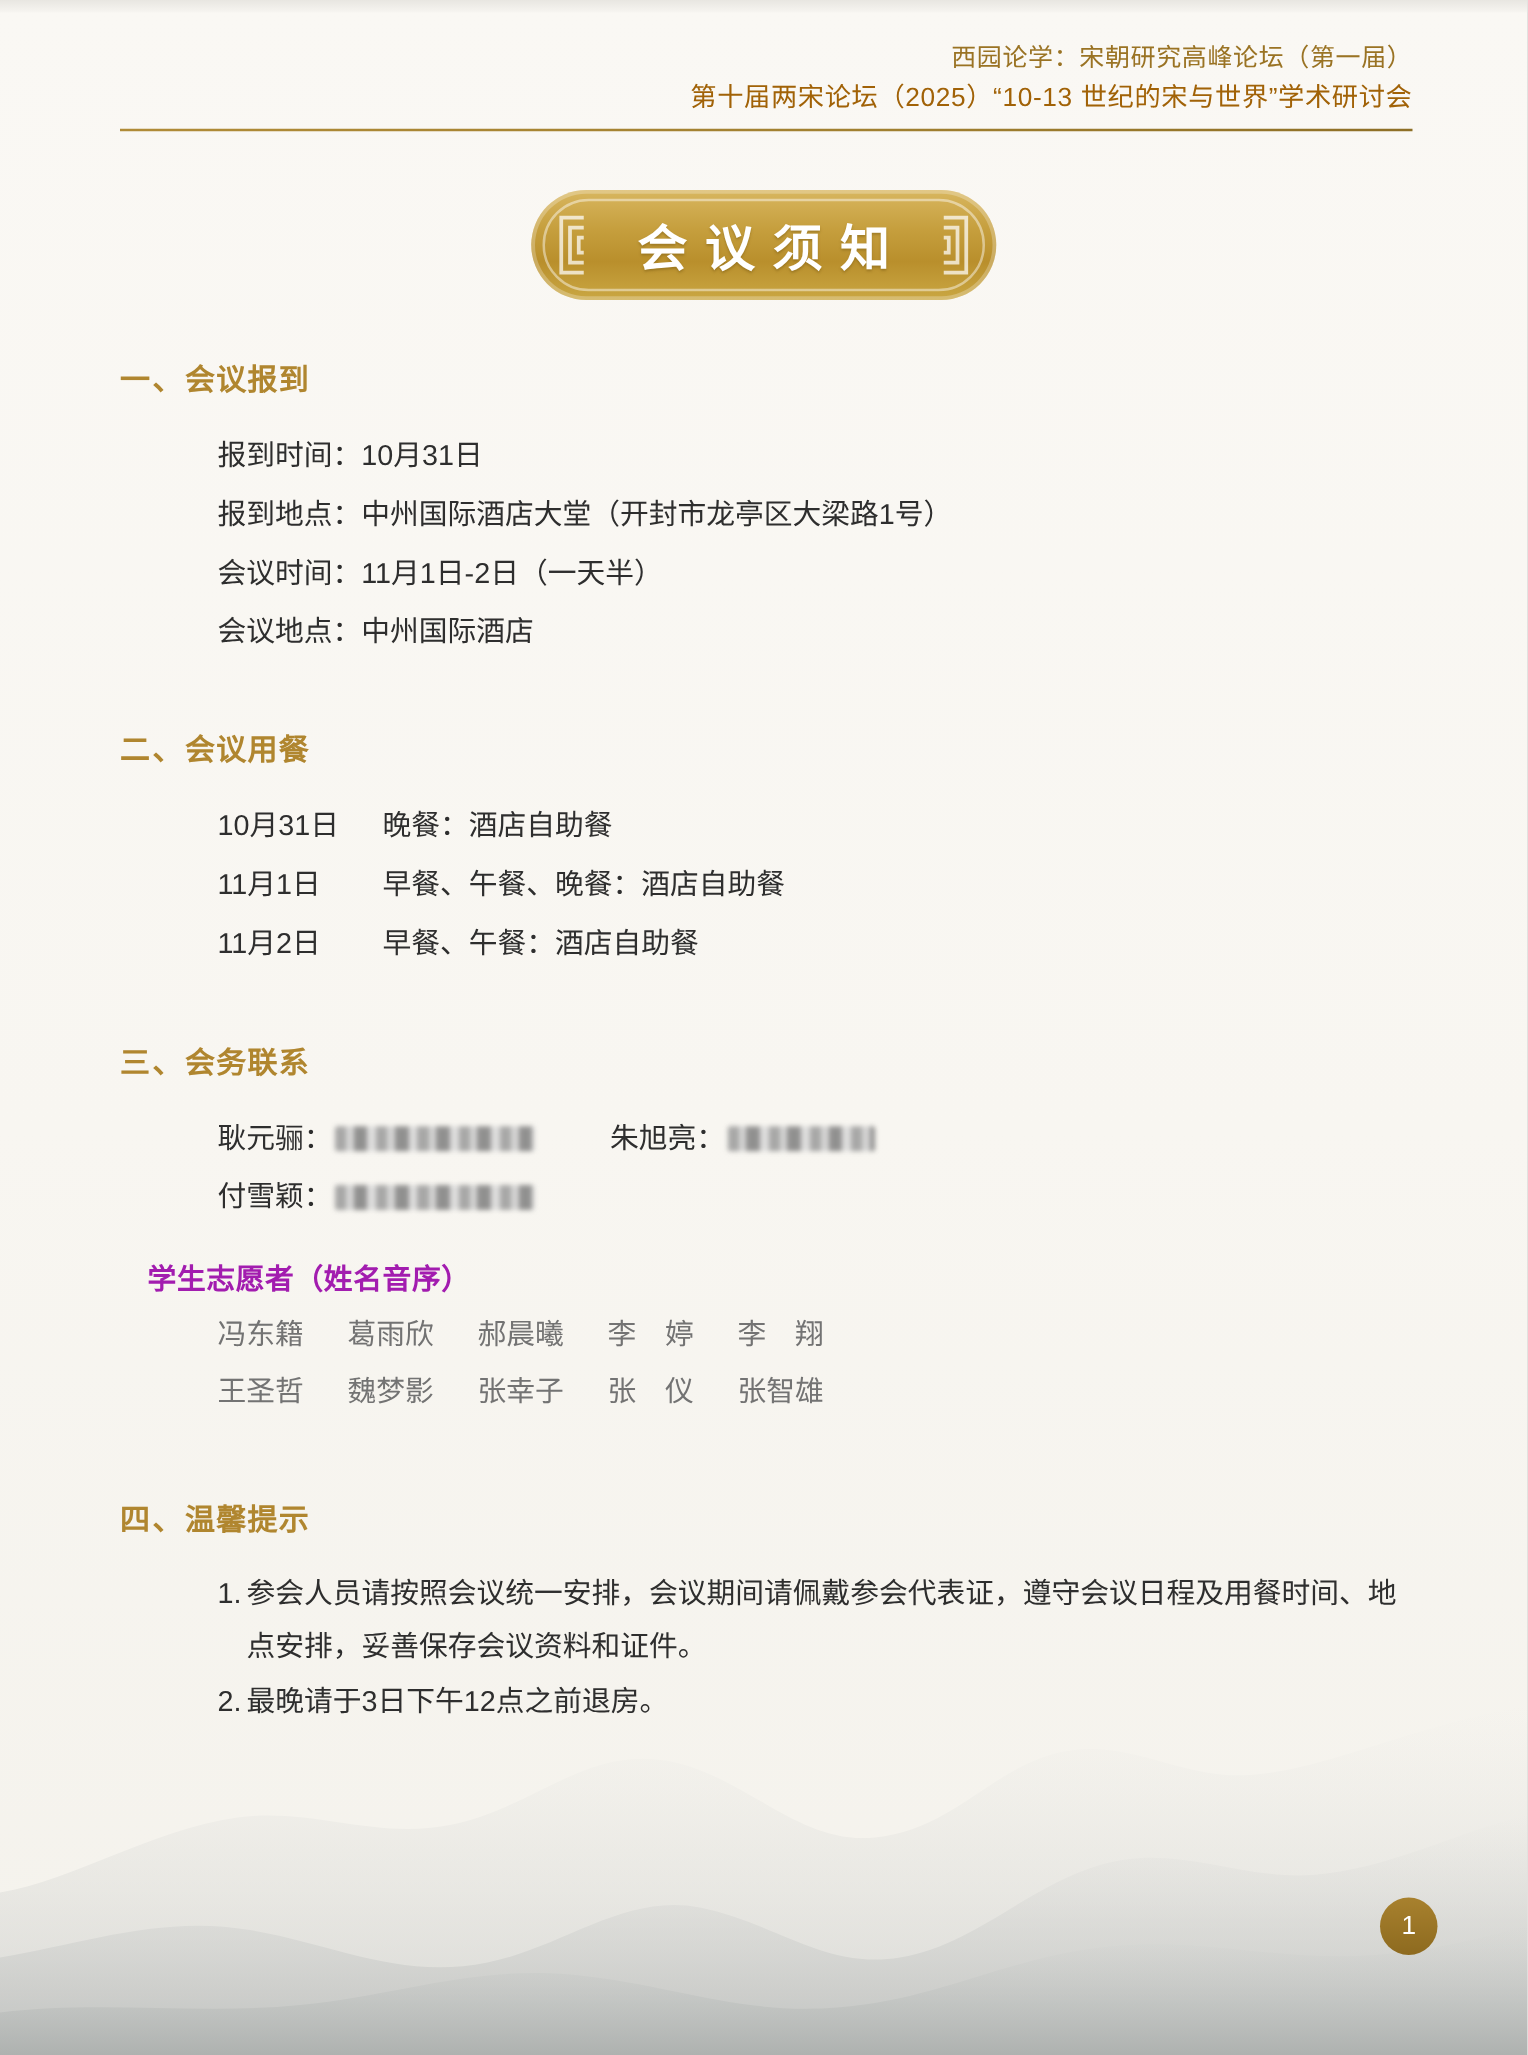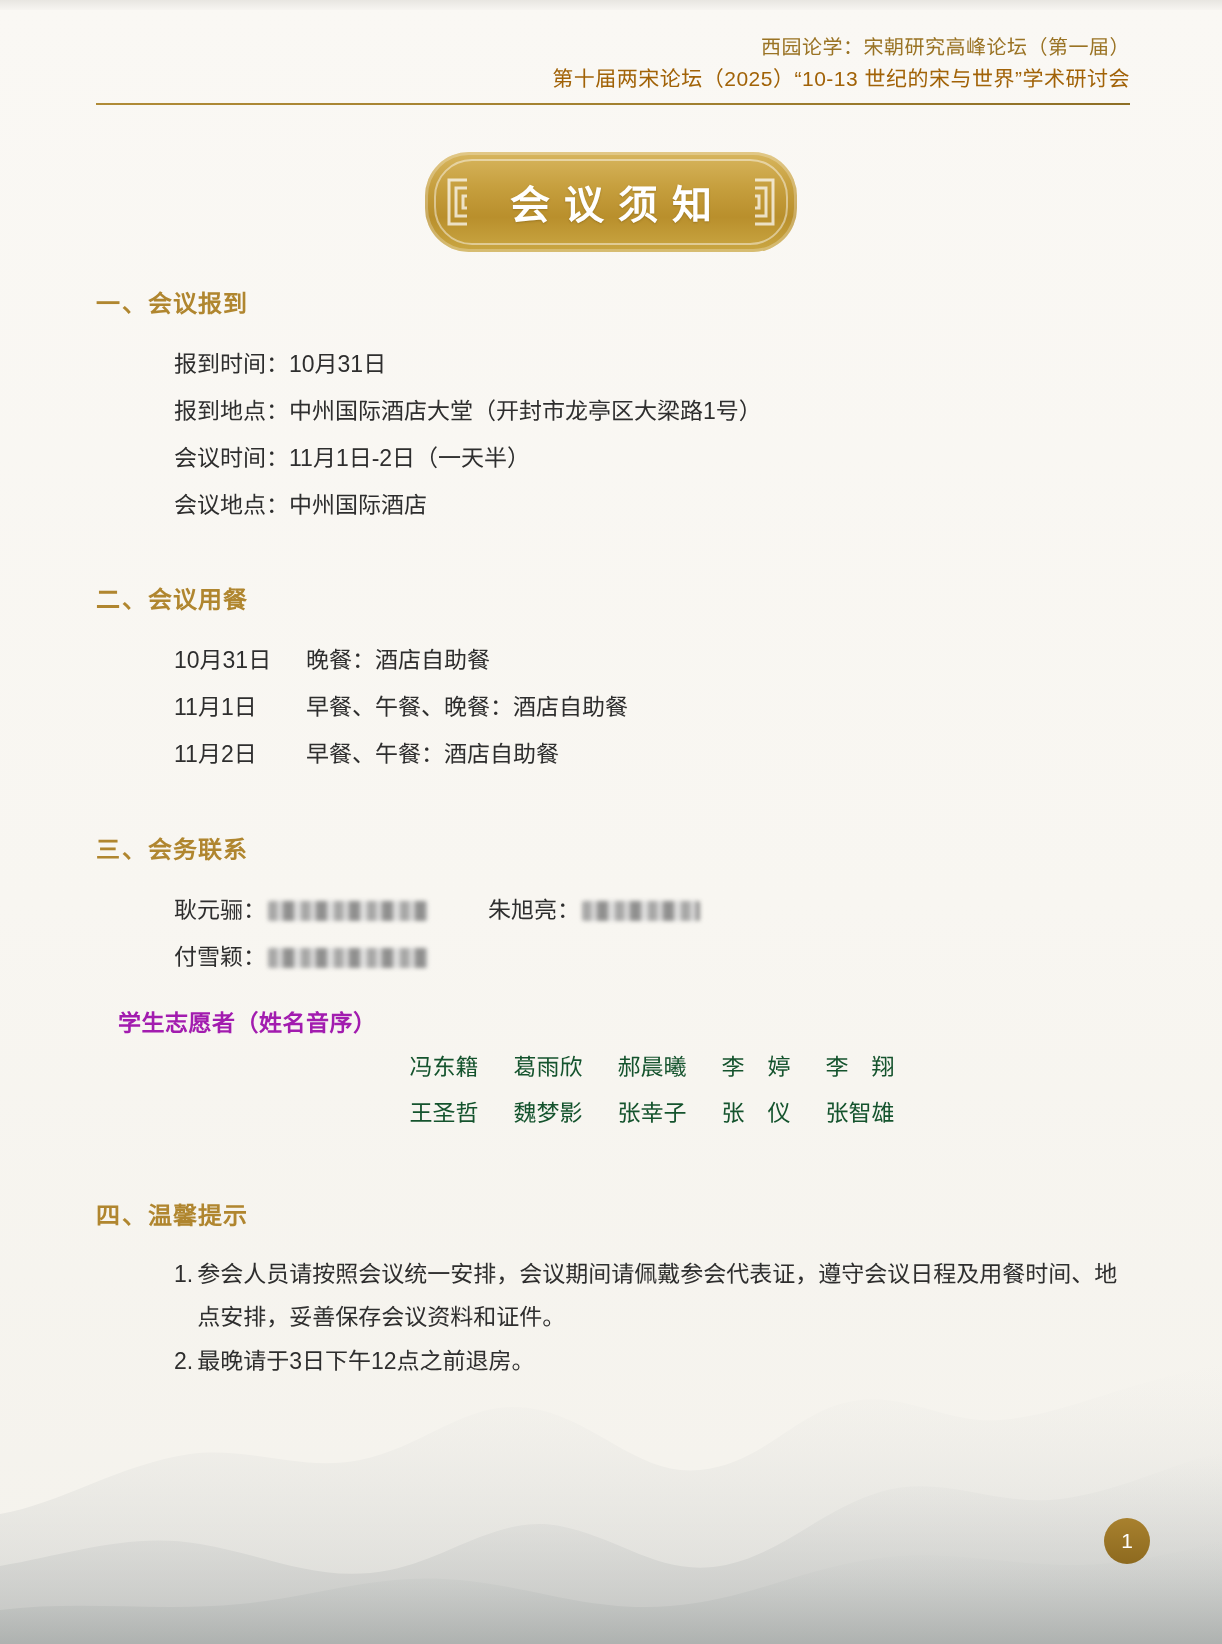--- a/index.html
+++ b/index.html
@@ -64,21 +64,21 @@
     position: absolute;
     top: 152px;
     left: 0;
     right: 0;
     display: flex;
     justify-content: center;
   }
   .plaque {
     position: relative;
     width: 372px;
-    height: 100px;
+    height: 88px;
     border-radius: 44px;
     background: linear-gradient(180deg, #d8b65f 0%, #c69f3e 35%, #b98f2c 65%, #caa743 100%);
     box-shadow: inset 0 0 0 3px rgba(255,255,255,.25);
     display: flex;
     align-items: center;
     justify-content: center;
   }
   .plaque-inner {
     position: absolute;
     inset: 7px 9px;
@@ -161,22 +161,21 @@
     font-size: 23px;
     font-weight: 700;
     color: #a21caf;
     letter-spacing: .5px;
   }
   .vol-row {
     margin-left: 78px;
     font-size: 23px;
     line-height: 2.0;
     white-space: nowrap;
-    color: #14532d;
-    text-align: center;
+    color: #737373;
   }
   .vol-name { display: inline-block; min-width: 104px; }
 
   .tips {
     margin: 22px 0 0 78px;
     font-size: 23px;
     line-height: 1.85;
     color: #2e2e2e;
   }
   .tip {

